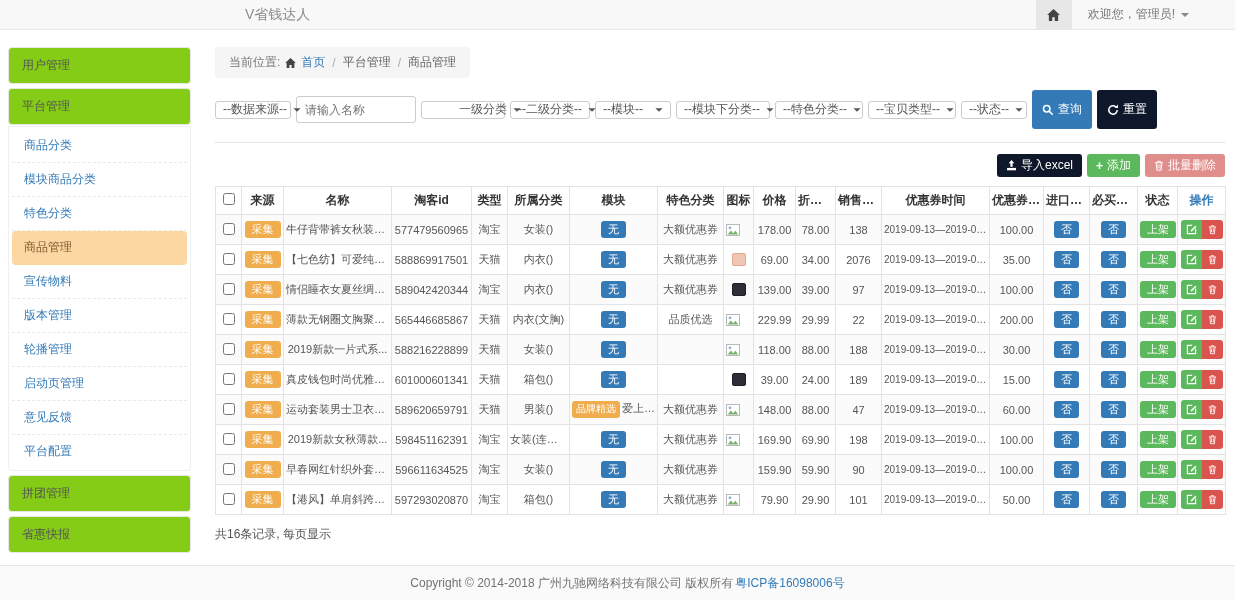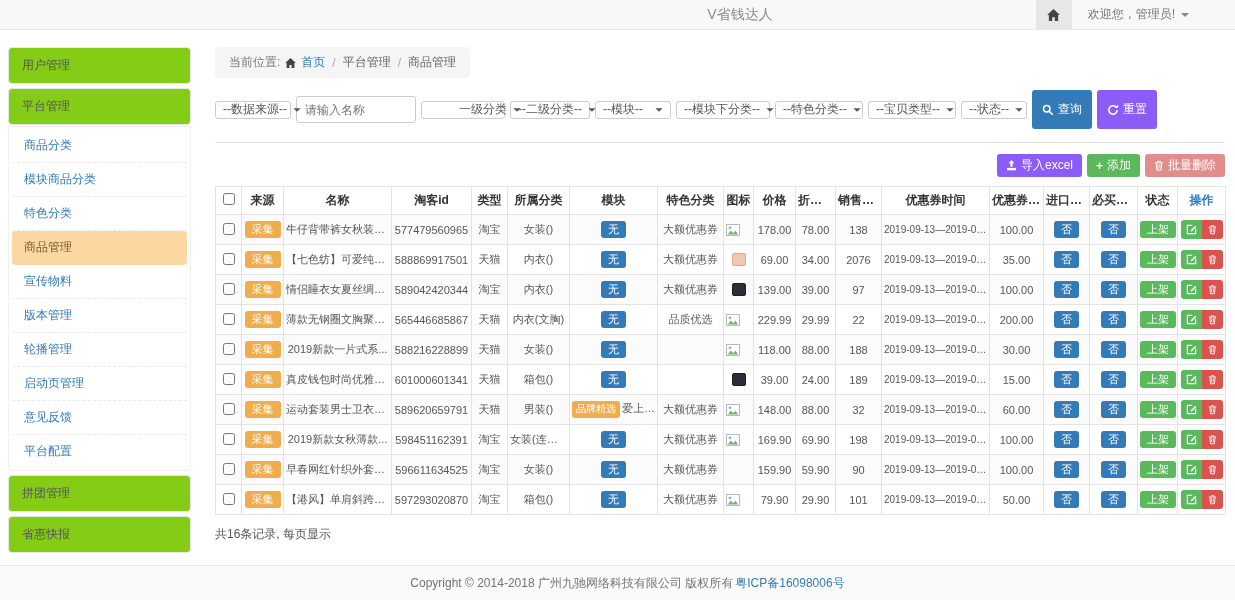--- a/index.html
+++ b/index.html
@@ -3,21 +3,21 @@
 <meta charset="utf-8">
 <style>
   * { box-sizing: border-box; margin: 0; padding: 0; }
   html,body { width:1235px; height:600px; overflow:hidden; }
   body {
     font-family:"Liberation Sans","DejaVu Sans",sans-serif;
     font-size:12px; color:#333; background:#fff; position:relative;
   }
   
   .topbar { height:30px; background:#f8f8f8; border-bottom:1px solid #e7e7e7;
-    display:flex; align-items:center; position:relative;justify-content:center; }
+    display:flex; align-items:center; position:relative; }
   .app-title { margin-left:245px; color:#8c8c8c; font-size:14px; }
   .topbar-right { position:absolute; right:0; top:0; height:29px; display:flex; align-items:stretch; }
   .home-tab { width:36px; background:#e7e7e7; display:flex; align-items:center; justify-content:center; color:#555; cursor:pointer; }
   .welcome { display:flex; align-items:center; gap:6px; padding:0 46px 0 16px; color:#777; cursor:pointer; }
   .caret { display:inline-block; width:0; height:0; border-top:4px solid #888;
     border-left:4px solid transparent; border-right:4px solid transparent; }
   
   .sidebar { position:absolute; left:8px; top:47px; width:183px; }
   .sidebar-title { color:#2f76b5; font-weight:bold; font-size:14px; padding:10px 6px 9px; border-bottom:1px solid #ddd; margin-bottom:6px; }
   .side-group { background:#84cc16; border:1px solid #e7e7e7; border-radius:4px;
@@ -39,21 +39,21 @@
   .filter-row { margin-top:12px; display:flex; align-items:center; gap:5px; }
   .sel { height:18px; border:1px solid #ccc; border-radius:3px; background:#fff;
     display:flex; align-items:center; justify-content:space-between; gap:6px;
     padding:0 7px; color:#555; cursor:pointer; white-space:nowrap; }
   .sel .caret { border-top-color:#555; transform:scale(.9); }
   .txt-input { height:27px; border:1px solid #ccc; border-radius:3px; padding:0 8px;
     color:#555; font-size:12px; font-family:inherit; }
   .btn { border:none; border-radius:3px; color:#fff; height:39px; padding:0 10px;
     display:inline-flex; align-items:center; gap:4px; font-size:12px; font-family:inherit; cursor:pointer; }
   .btn-primary { background:#337ab7; }
-  .btn-info { background:#8b5cf6; }
+  .btn-info { background:#0f172a; }
   .btn-success { background:#5cb85c; }
   .btn-danger-soft { background:#e08e8c; }
   .btn-sm { height:23px; padding:0 9px; font-size:12px; }
   
   .panel { margin-top:13px; border-top:1px solid #e4e4e4; padding-top:11px; }
   .actions { display:flex; justify-content:flex-end; gap:5px; margin-bottom:9px; }
   table { width:100%; border-collapse:collapse; table-layout:fixed; }
   th,td { border:1px solid #e3e3e3; text-align:center; padding:5px 2px;
     white-space:nowrap; overflow:hidden; text-overflow:ellipsis; }
   th { color:#333; font-weight:bold; font-size:12px; }
@@ -491,21 +491,21 @@
             <td>男装()</td>
             <td><span class="badge badge-orange badge-tight">品牌精选</span><span class="mod-extra">爱上运动</span></td>
             <td>大额优惠券</td>
             <td><span><svg width="14" height="12" viewBox="0 0 14 12">
                   <rect x="0.5" y="0.5" width="13" height="11" fill="#fff" stroke="#b9b9b9"></rect>
                   <circle cx="4" cy="3.8" r="1.4" fill="#8ab0e0"></circle>
                   <path d="M1.8 10.4l3-4 2.4 2.8 2.2-2.4 2.8 3.6z" fill="#79b06f"></path>
                 </svg></span></td>
             <td>148.00</td>
             <td>88.00</td>
-            <td>32</td>
+            <td>47</td>
             <td class="t-date">2019-09-13—2019-09-15</td>
             <td>60.00</td>
             <td><span class="badge badge-blue">否</span></td>
             <td><span class="badge badge-blue">否</span></td>
             <td><span class="badge badge-green">上架</span></td>
             <td><span class="op-group">
                 <button class="op-btn op-edit">
                   <svg width="11" height="11" viewBox="0 0 16 16">
                     <path d="M14 7v7H2V2h7" fill="none" stroke="#fff" stroke-width="1.7"></path>
                     <path d="M7.2 8.8L13.6 2.4l1.6 1.6-6.4 6.4-2.2.6z" fill="#fff"></path>

